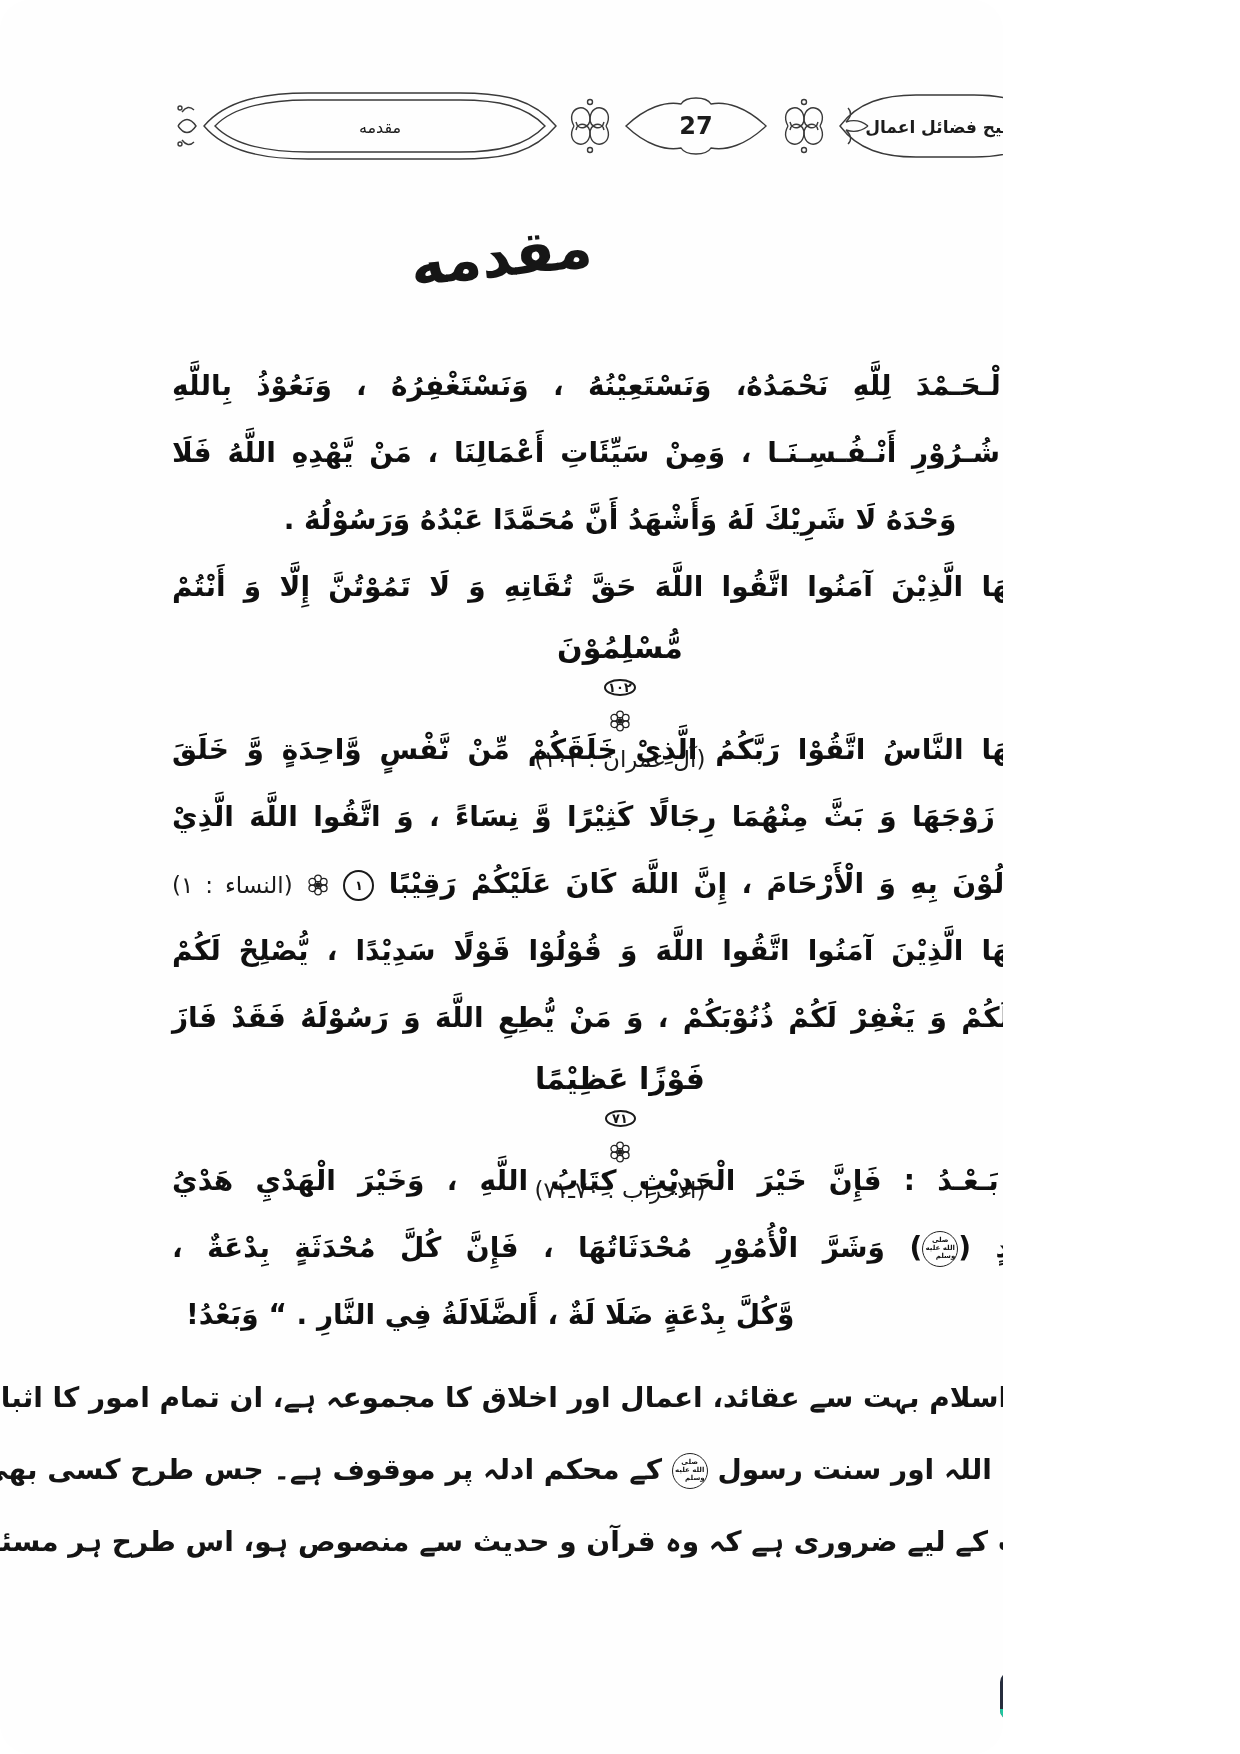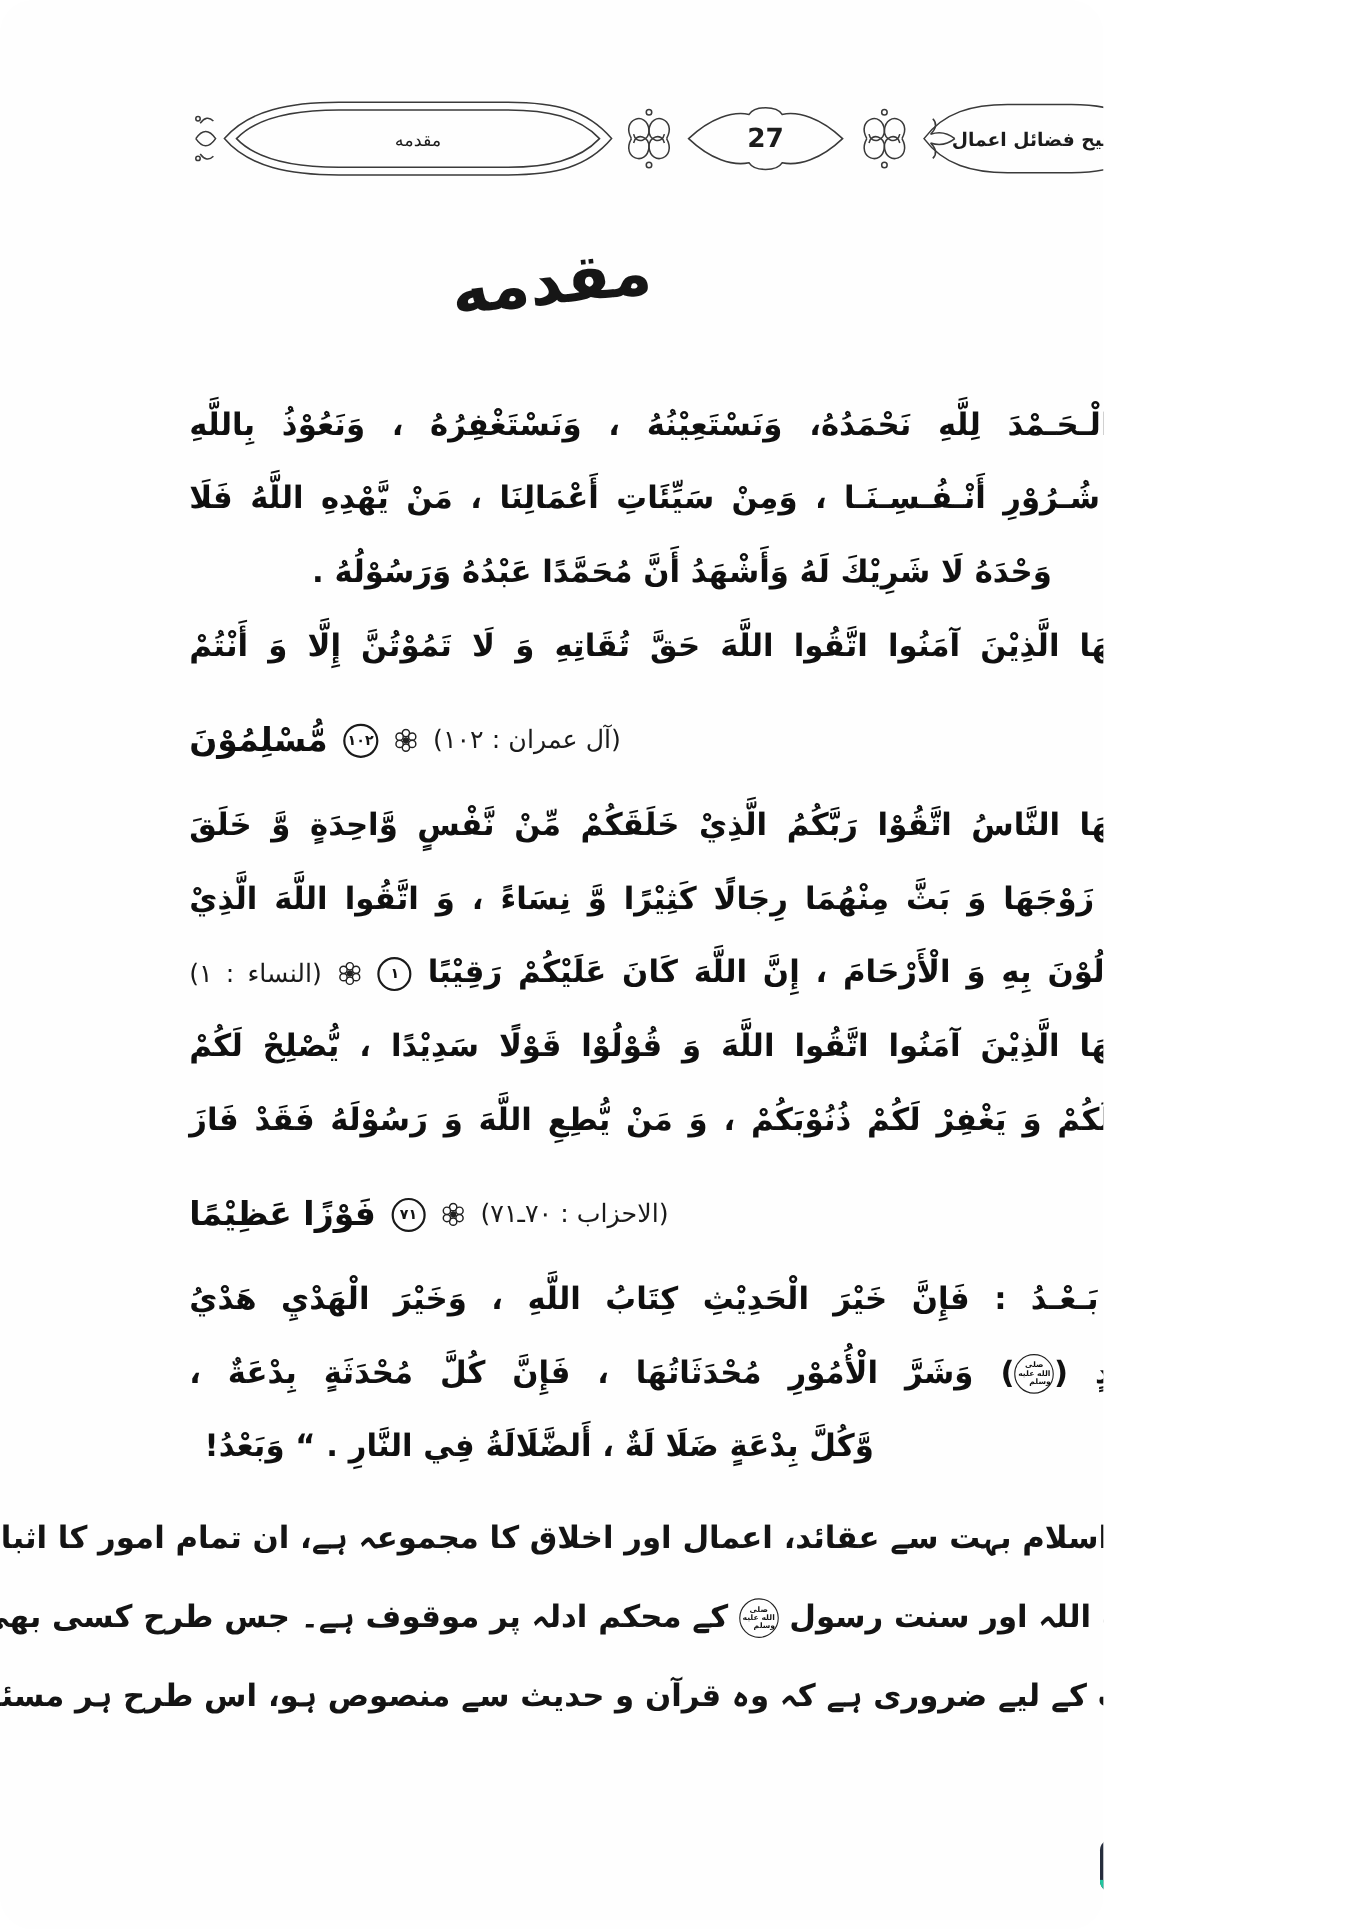--- a/index.html
+++ b/index.html
@@ -14,21 +14,21 @@
   .main-title{position:absolute;top:222px;left:0;width:100%;text-align:center;}
   .main-title span{display:inline-block;font-size:58px;font-weight:bold;transform:rotate(-6deg);
                    letter-spacing:1px;color:#161616;}
   
   .text-block{position:absolute;left:172px;top:352px;width:896px;}
   .arabic{font-weight:bold;font-size:28px;color:#101010;}
   .line{direction:rtl;text-align:justify;text-align-last:justify;white-space:nowrap;
         height:67px;line-height:67px;}
   .line.center{text-align:center;text-align-last:center;}
   .line.endl{text-align:left;text-align-last:left;padding-left:14px;}
-  .tailrow{display:flex;direction:ltr;align-items:center;gap:14px;height:86px;padding-top:10px;}
+  .tailrow{display:flex;direction:ltr;align-items:center;gap:14px;height:86px;padding-top:10px;flex-direction:column;}
   .frag{direction:rtl;font-size:30px;}
   .ref{direction:rtl;font-weight:normal;font-size:23px;color:#1a1a1a;}
   .ayah{display:inline-flex;align-items:center;justify-content:center;min-width:31px;height:31px;
         border:2px solid #1a1a1a;border-radius:50%;font-size:13px;font-weight:bold;
         vertical-align:middle;padding:0 2px;box-sizing:border-box;line-height:1;}
   .flower{display:inline-flex;vertical-align:middle;}
   .seal{display:inline-flex;width:36px;height:36px;border:1.3px solid #222;border-radius:50%;
         font-size:7px;line-height:1.1;align-items:center;justify-content:center;text-align:center;
         vertical-align:middle;font-weight:bold;padding:2px;box-sizing:border-box;white-space:normal;}
   .urdu-line{direction:rtl;text-align:justify;text-align-last:justify;white-space:nowrap;

